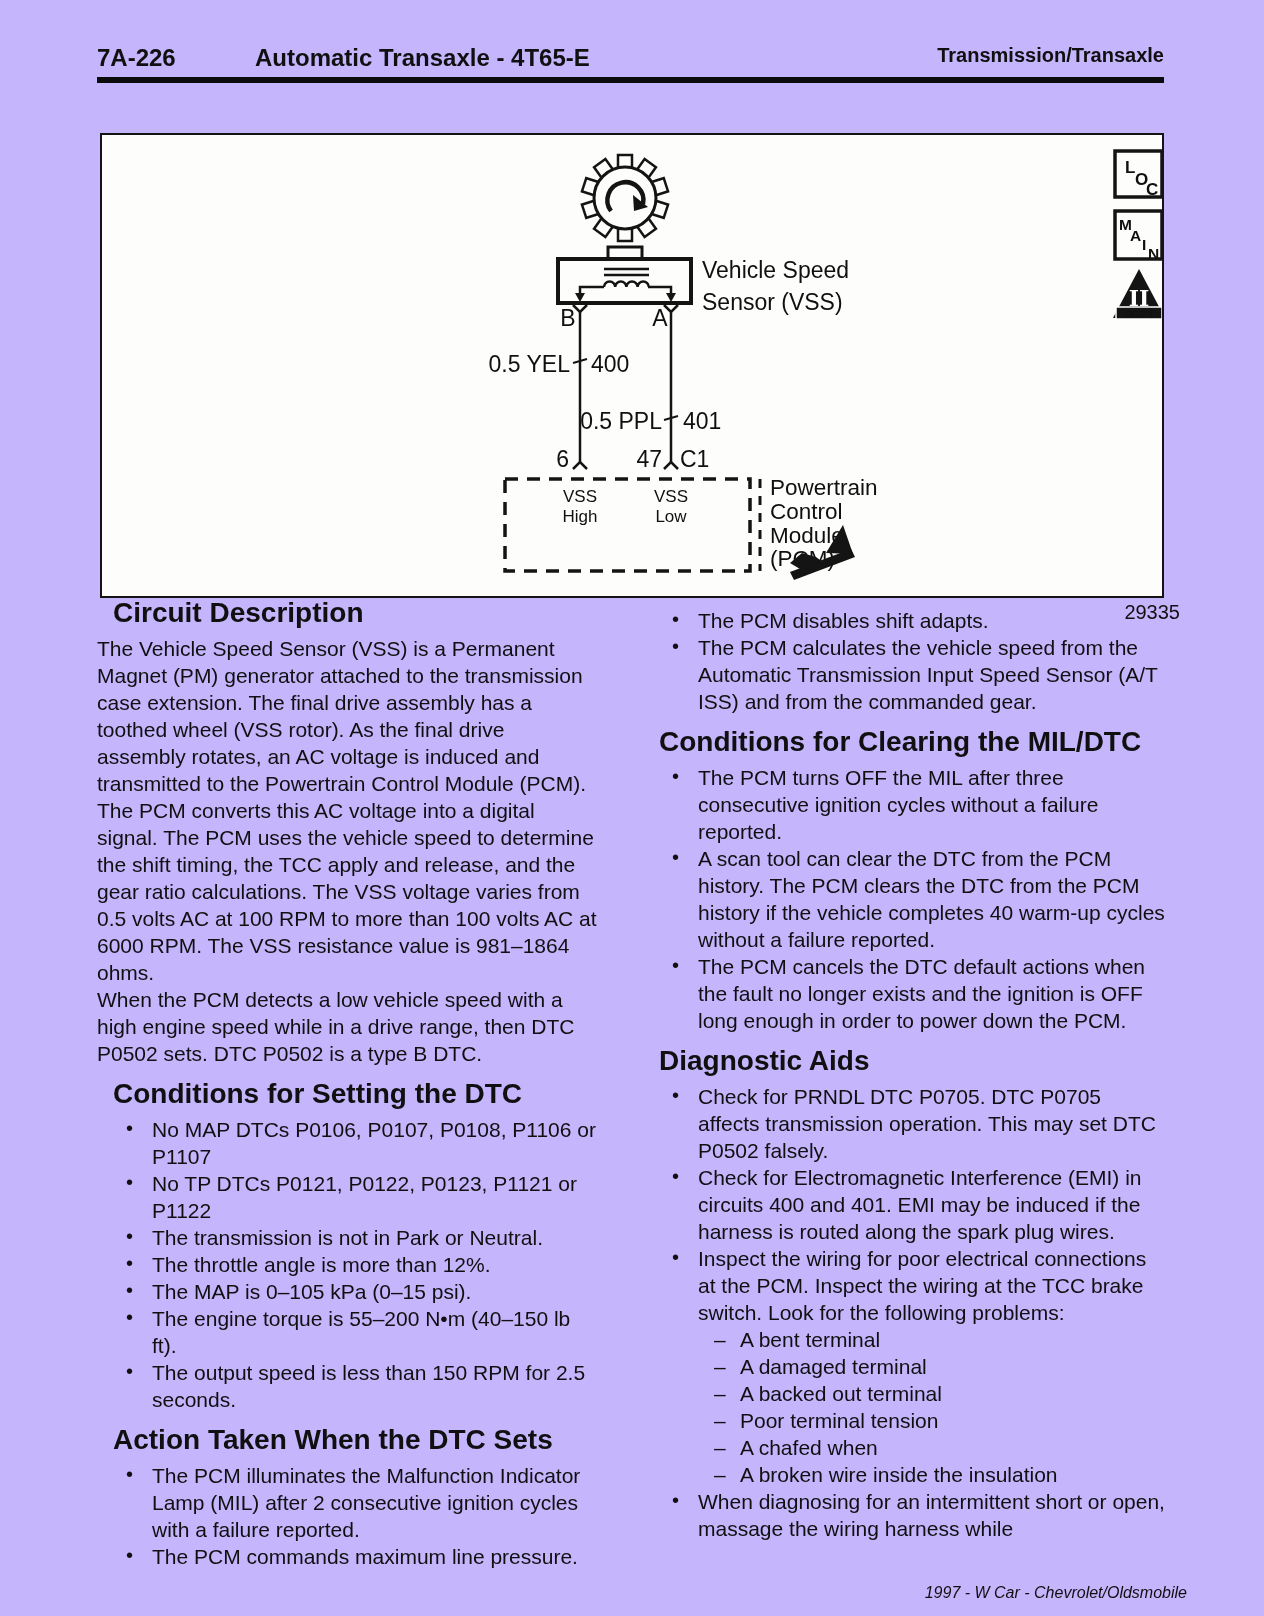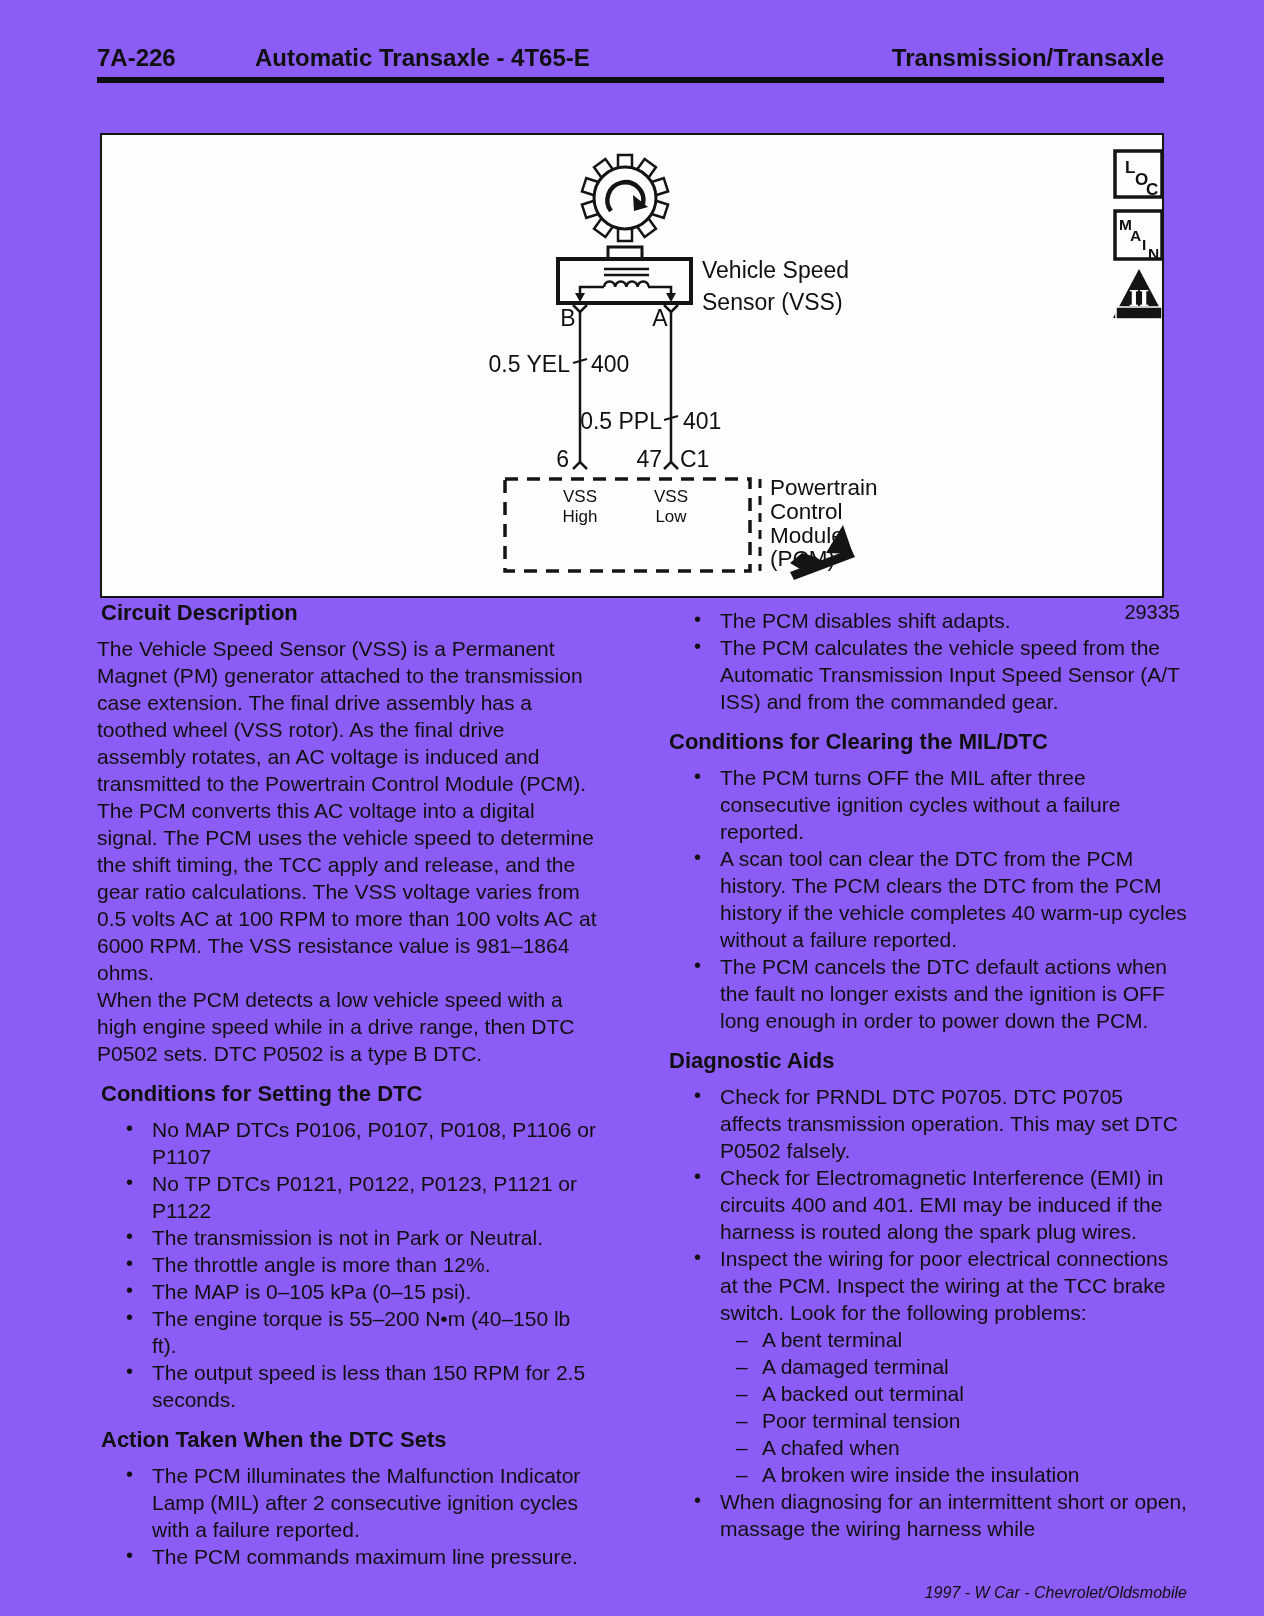--- a/index.html
+++ b/index.html
@@ -1,41 +1,41 @@
 <!DOCTYPE html>
 <html><head>
 <meta charset="utf-8">
 <style>
   html,body{margin:0;padding:0;background:#d8d8d8;}
   .page{
     position:relative;
     width:1264px;height:1616px;
-    background:#8b5cf6;
+    background:#c4b5fd;
     color:#101010;
     font-family:"Liberation Sans", sans-serif;
     overflow:hidden;
   }
   
   .hdr-page-num{position:absolute;left:97px;top:44px;font-size:24px;font-weight:bold;}
   .hdr-section{position:absolute;left:255px;top:44px;font-size:24px;font-weight:bold;}
-  .hdr-chapter{position:absolute;right:100px;top:44px;font-size:24px;font-weight:bold;}
+  .hdr-chapter{position:absolute;right:100px;top:44px;font-size:20px;font-weight:bold;}
   .hdr-rule{position:absolute;left:97px;top:77px;width:1067px;height:6px;background:#0c0c0c;}
   .doc-title{position:absolute;left:97px;top:98px;margin:0;font-size:25px;font-weight:bold;}
   
   .figure-box{
     position:absolute;left:100px;top:133px;width:1060px;height:461px;
     border:2px solid #141414;background:#fdfdfb;
   }
   .figure-box svg{display:block;width:100%;height:100%;}
   .fig-num{position:absolute;left:960px;top:601px;width:220px;text-align:right;font-size:20px;}
   
   .col{position:absolute;font-size:21px;line-height:27px;}
   .col-left{left:97px;top:599px;width:500px;}
-  .col-right{left:665px;top:607px;width:522px;}
-  .col h3{font-size:22px;line-height:27px;margin:13px 0 9px 4px;}
+  .col-right{left:643px;top:607px;width:522px;}
+  .col h3{font-size:28px;line-height:27px;margin:13px 0 9px 16px;}
   .col h3:first-child{margin-top:0;}
   .col p{margin:0;}
   ul{list-style:none;margin:0;padding:0;}
   ul.bullets li{position:relative;padding-left:55px;}
   ul.bullets li::before{content:"\2022";position:absolute;left:29px;top:-1px;font-size:20px;}
   ul.dashes li{position:relative;padding-left:97px;}
   ul.dashes li::before{content:"\2013";position:absolute;left:71px;}
   
   .footer{position:absolute;right:77px;top:1584px;font-size:16px;font-style:italic;}
   .svgtxt{font-family:"Liberation Sans", sans-serif;fill:#101010;}

